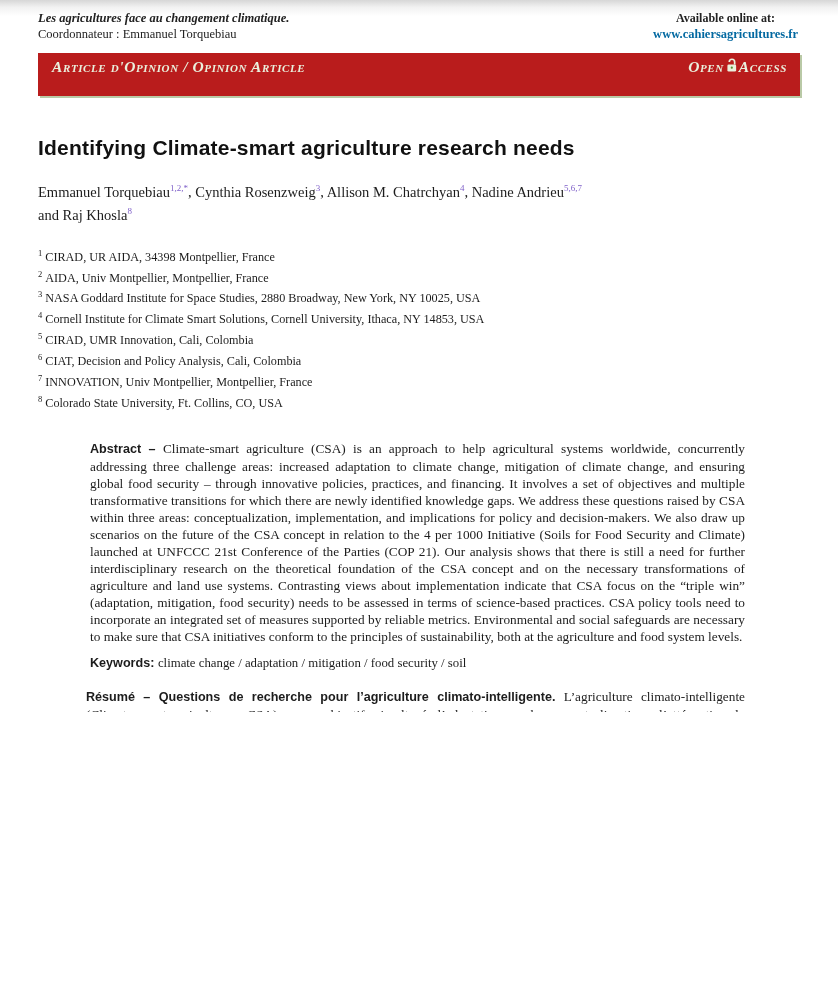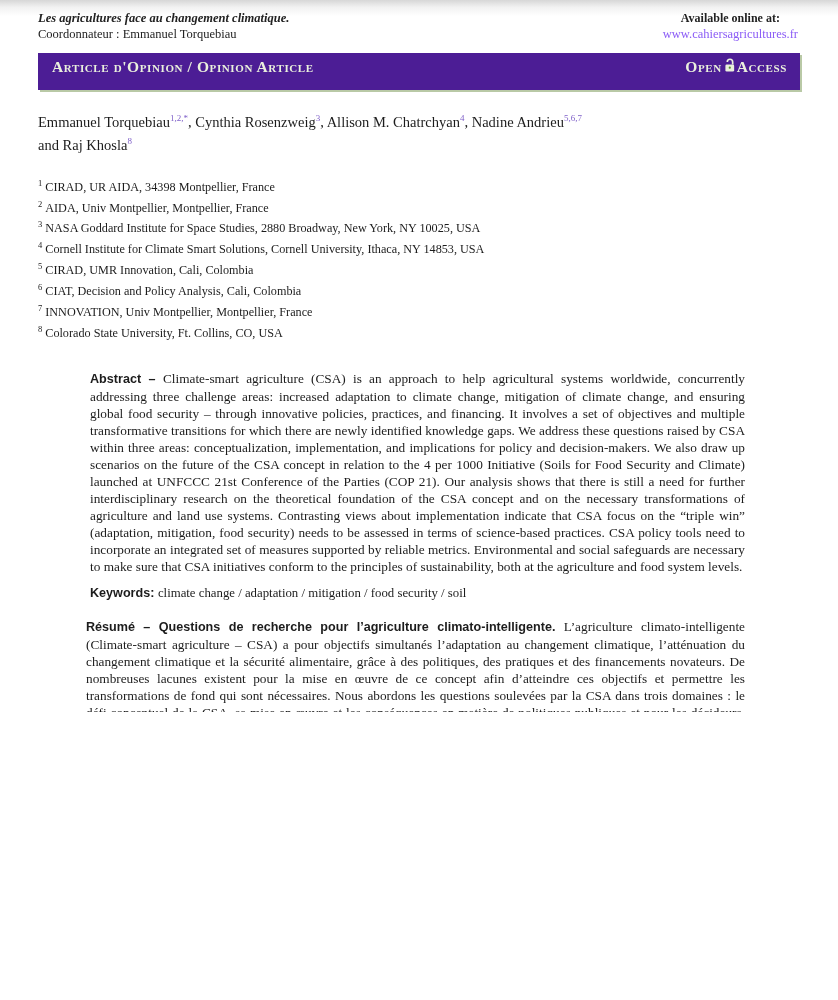--- a/index.html
+++ b/index.html
@@ -17,28 +17,29 @@
     opacity:.75;pointer-events:none;
   }
   .content{position:relative;padding:8px 38px 0 38px;}
 
   
   .hdr{display:flex;justify-content:space-between;align-items:flex-start;margin-top:2px;}
   .hdr-left{font-size:12.5px;line-height:16px;color:#222;}
   .series-title{font-weight:bold;font-style:italic;}
   .hdr-right{text-align:center;font-size:12px;line-height:16px;margin-right:2px;}
   .avail{font-weight:600;color:#222;}
-  .site-link{font-weight:normal;color:#8b5cf6;text-decoration:none;font-size:12.5px;}
+  .site-link{font-weight:bold;color:#0369a1;text-decoration:none;font-size:12.5px;}
 
   
   .banner{
-    margin-top:11px;height:27px;background:#4c1d95;
+    margin-top:11px;height:27px;background:#b91c1c;
     display:flex;align-items:center;justify-content:space-between;
-    padding:0 13px 10px 14px;
+    padding:0 13px 16px 14px;
     box-shadow:2px 2px 0 #b9c9a6;
+    font-style:italic;
   }
   .banner .cap{
     font-variant:small-caps;font-weight:600;letter-spacing:.6px;
     font-size:15.5px;color:#eaf0dd;
   }
   .oa-wrap{display:flex;align-items:center;}
   .oa-icon{display:inline-block;margin:0 1px;}
 
   
   .title{
@@ -104,20 +105,21 @@
           <svg width="13" height="16" viewBox="0 0 14 17" aria-hidden="true">
             <path d="M4.6 5.2 a2.9 2.9 0 0 1 5.8 0 V8" fill="none" stroke="#eaf0dd" stroke-width="1.8"></path>
             <rect x="2.6" y="8" width="9.4" height="7.6" rx="1.4" fill="#eaf0dd"></rect>
             <circle cx="7.3" cy="11.4" r="1.2" fill="#578e31"></circle>
           </svg>
         </span>
         <span class="cap">Access</span>
       </span>
     </div>
 
+    <h1 class="title">Identifying Climate-smart agriculture research needs</h1>
 
     <div class="byline">
       <span>Emmanuel Torquebiau</span><sup>1,2,*</sup><span>, Cynthia Rosenzweig</span><sup>3</sup><span>, Allison M. Chatrchyan</span><sup>4</sup><span>, Nadine Andrieu</span><sup>5,6,7</sup><br>
       <span>and Raj Khosla</span><sup>8</sup>
     </div>
 
     <div class="affs">
       <div class="aff"><sup>1</sup><span>CIRAD, UR AIDA, 34398 Montpellier, France</span></div>
       <div class="aff"><sup>2</sup><span>AIDA, Univ Montpellier, Montpellier, France</span></div>
       <div class="aff"><sup>3</sup><span>NASA Goddard Institute for Space Studies, 2880 Broadway, New York, NY 10025, USA</span></div>

